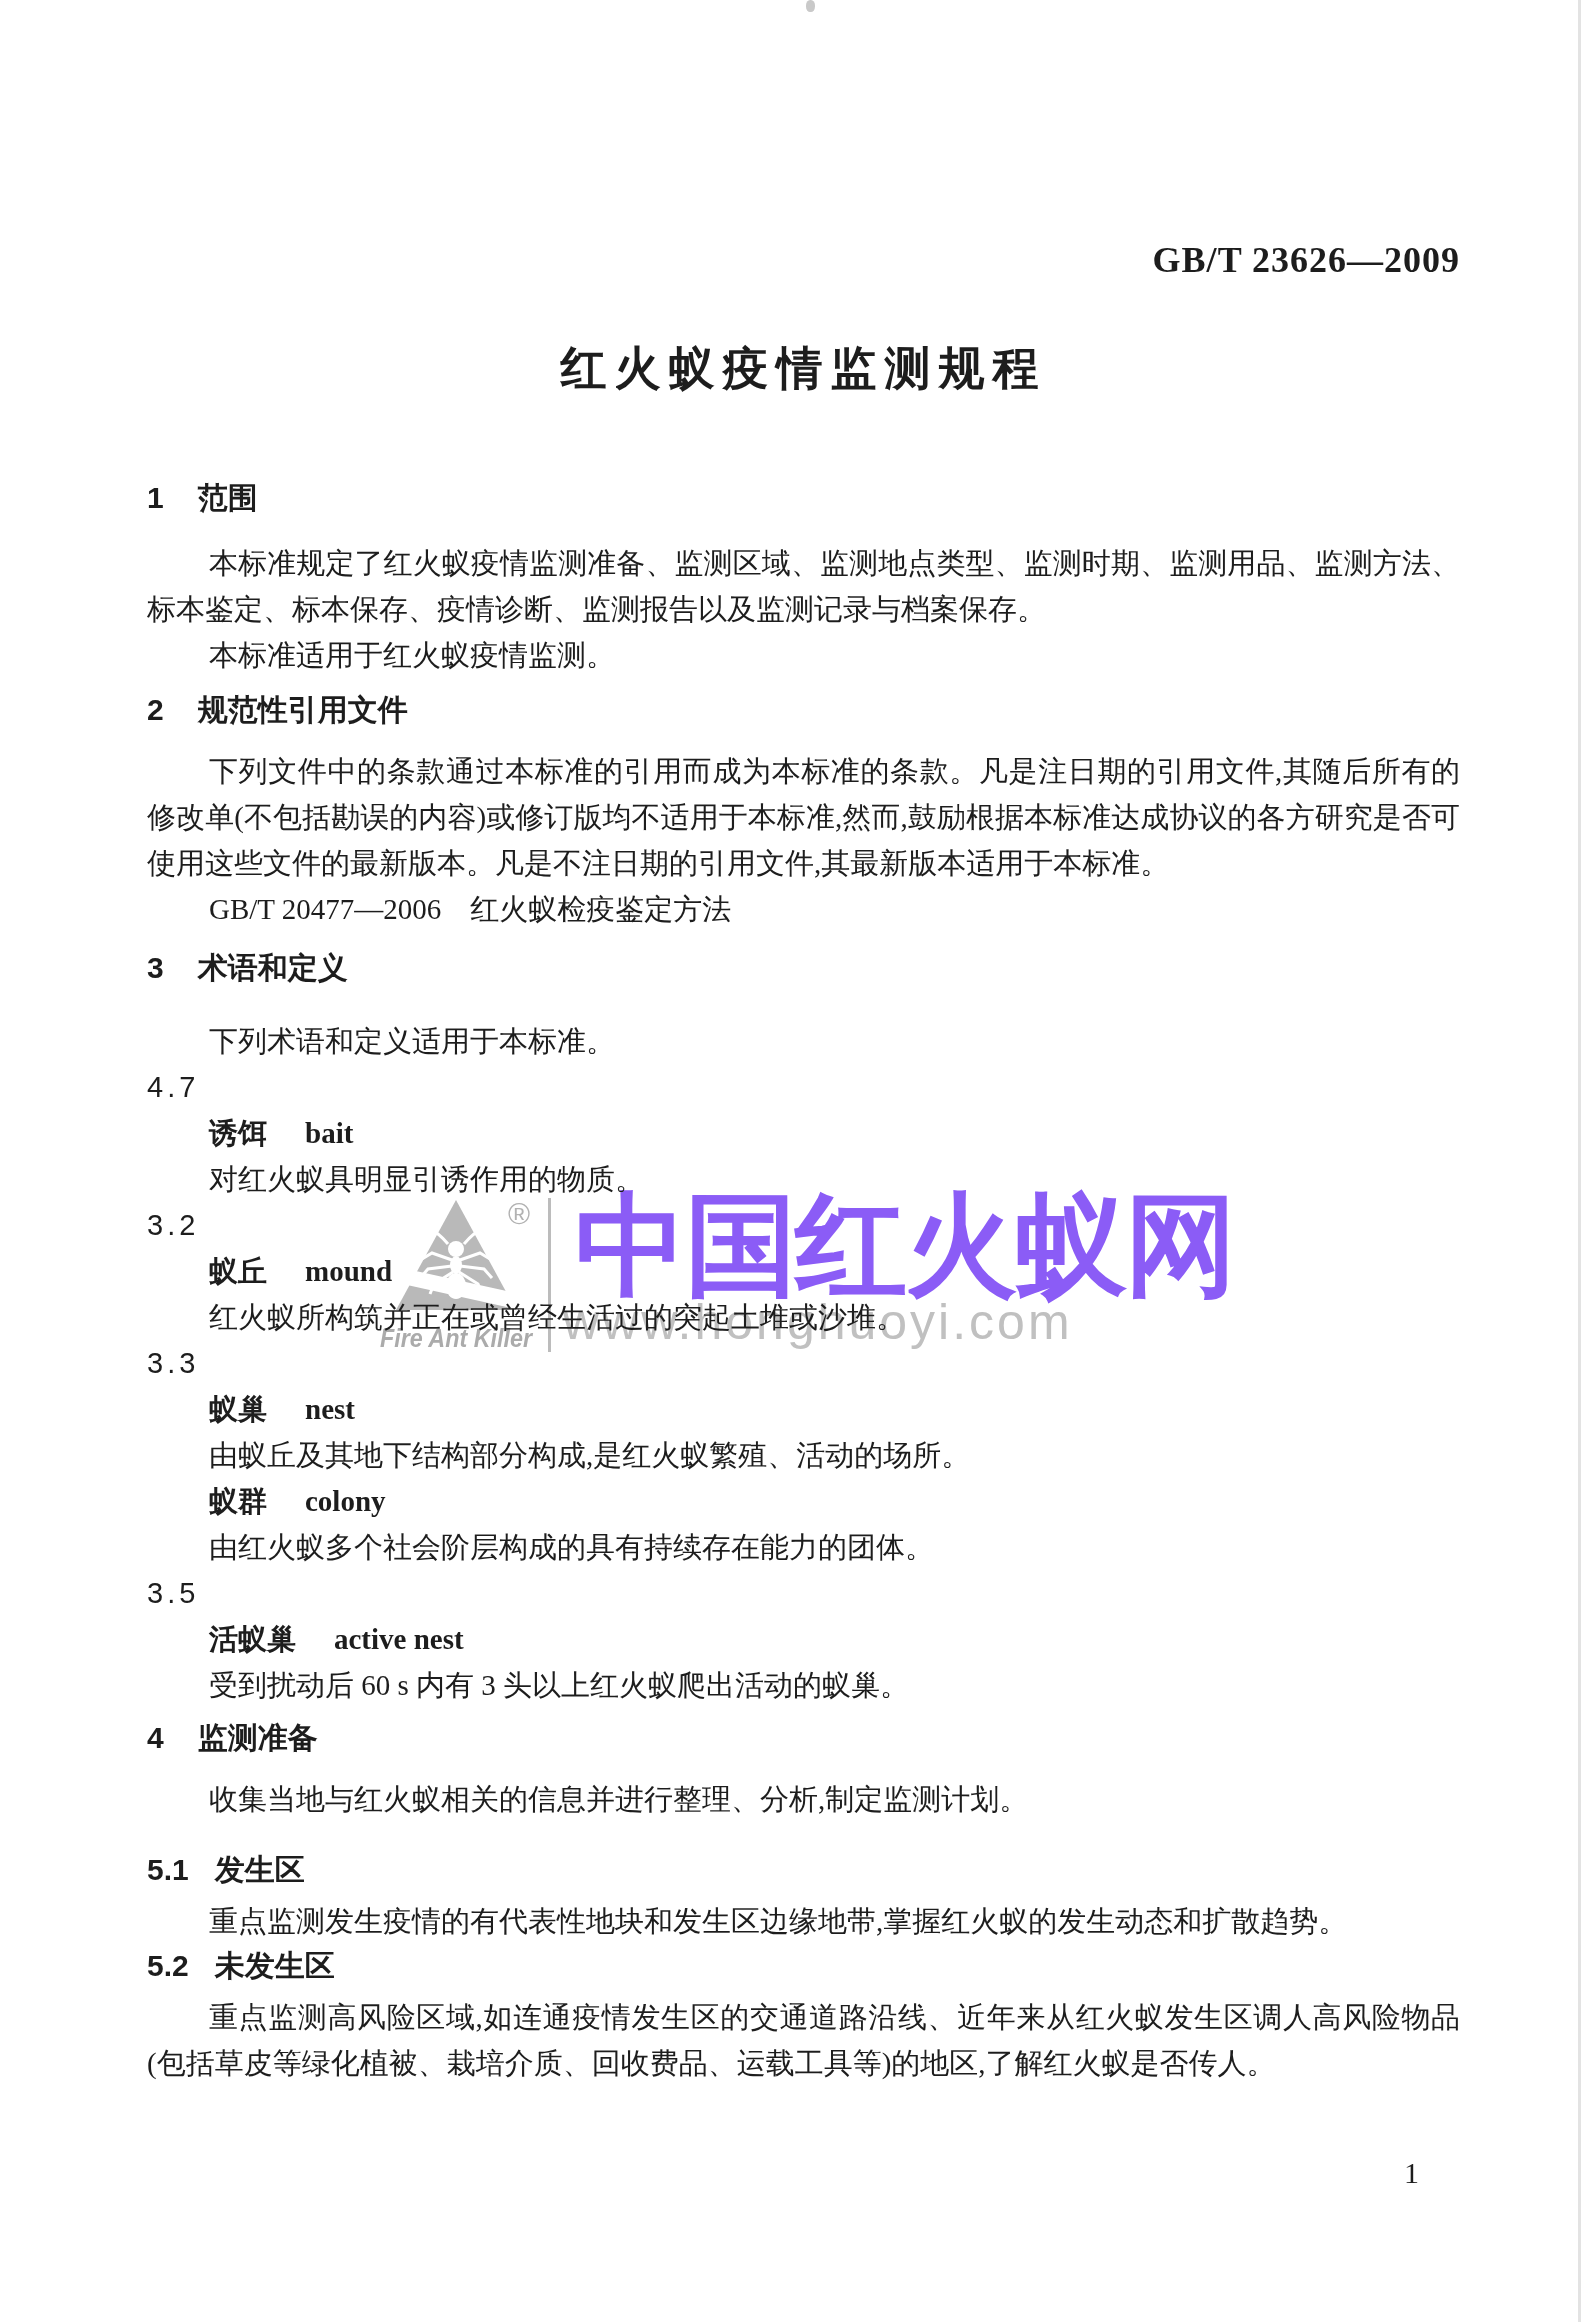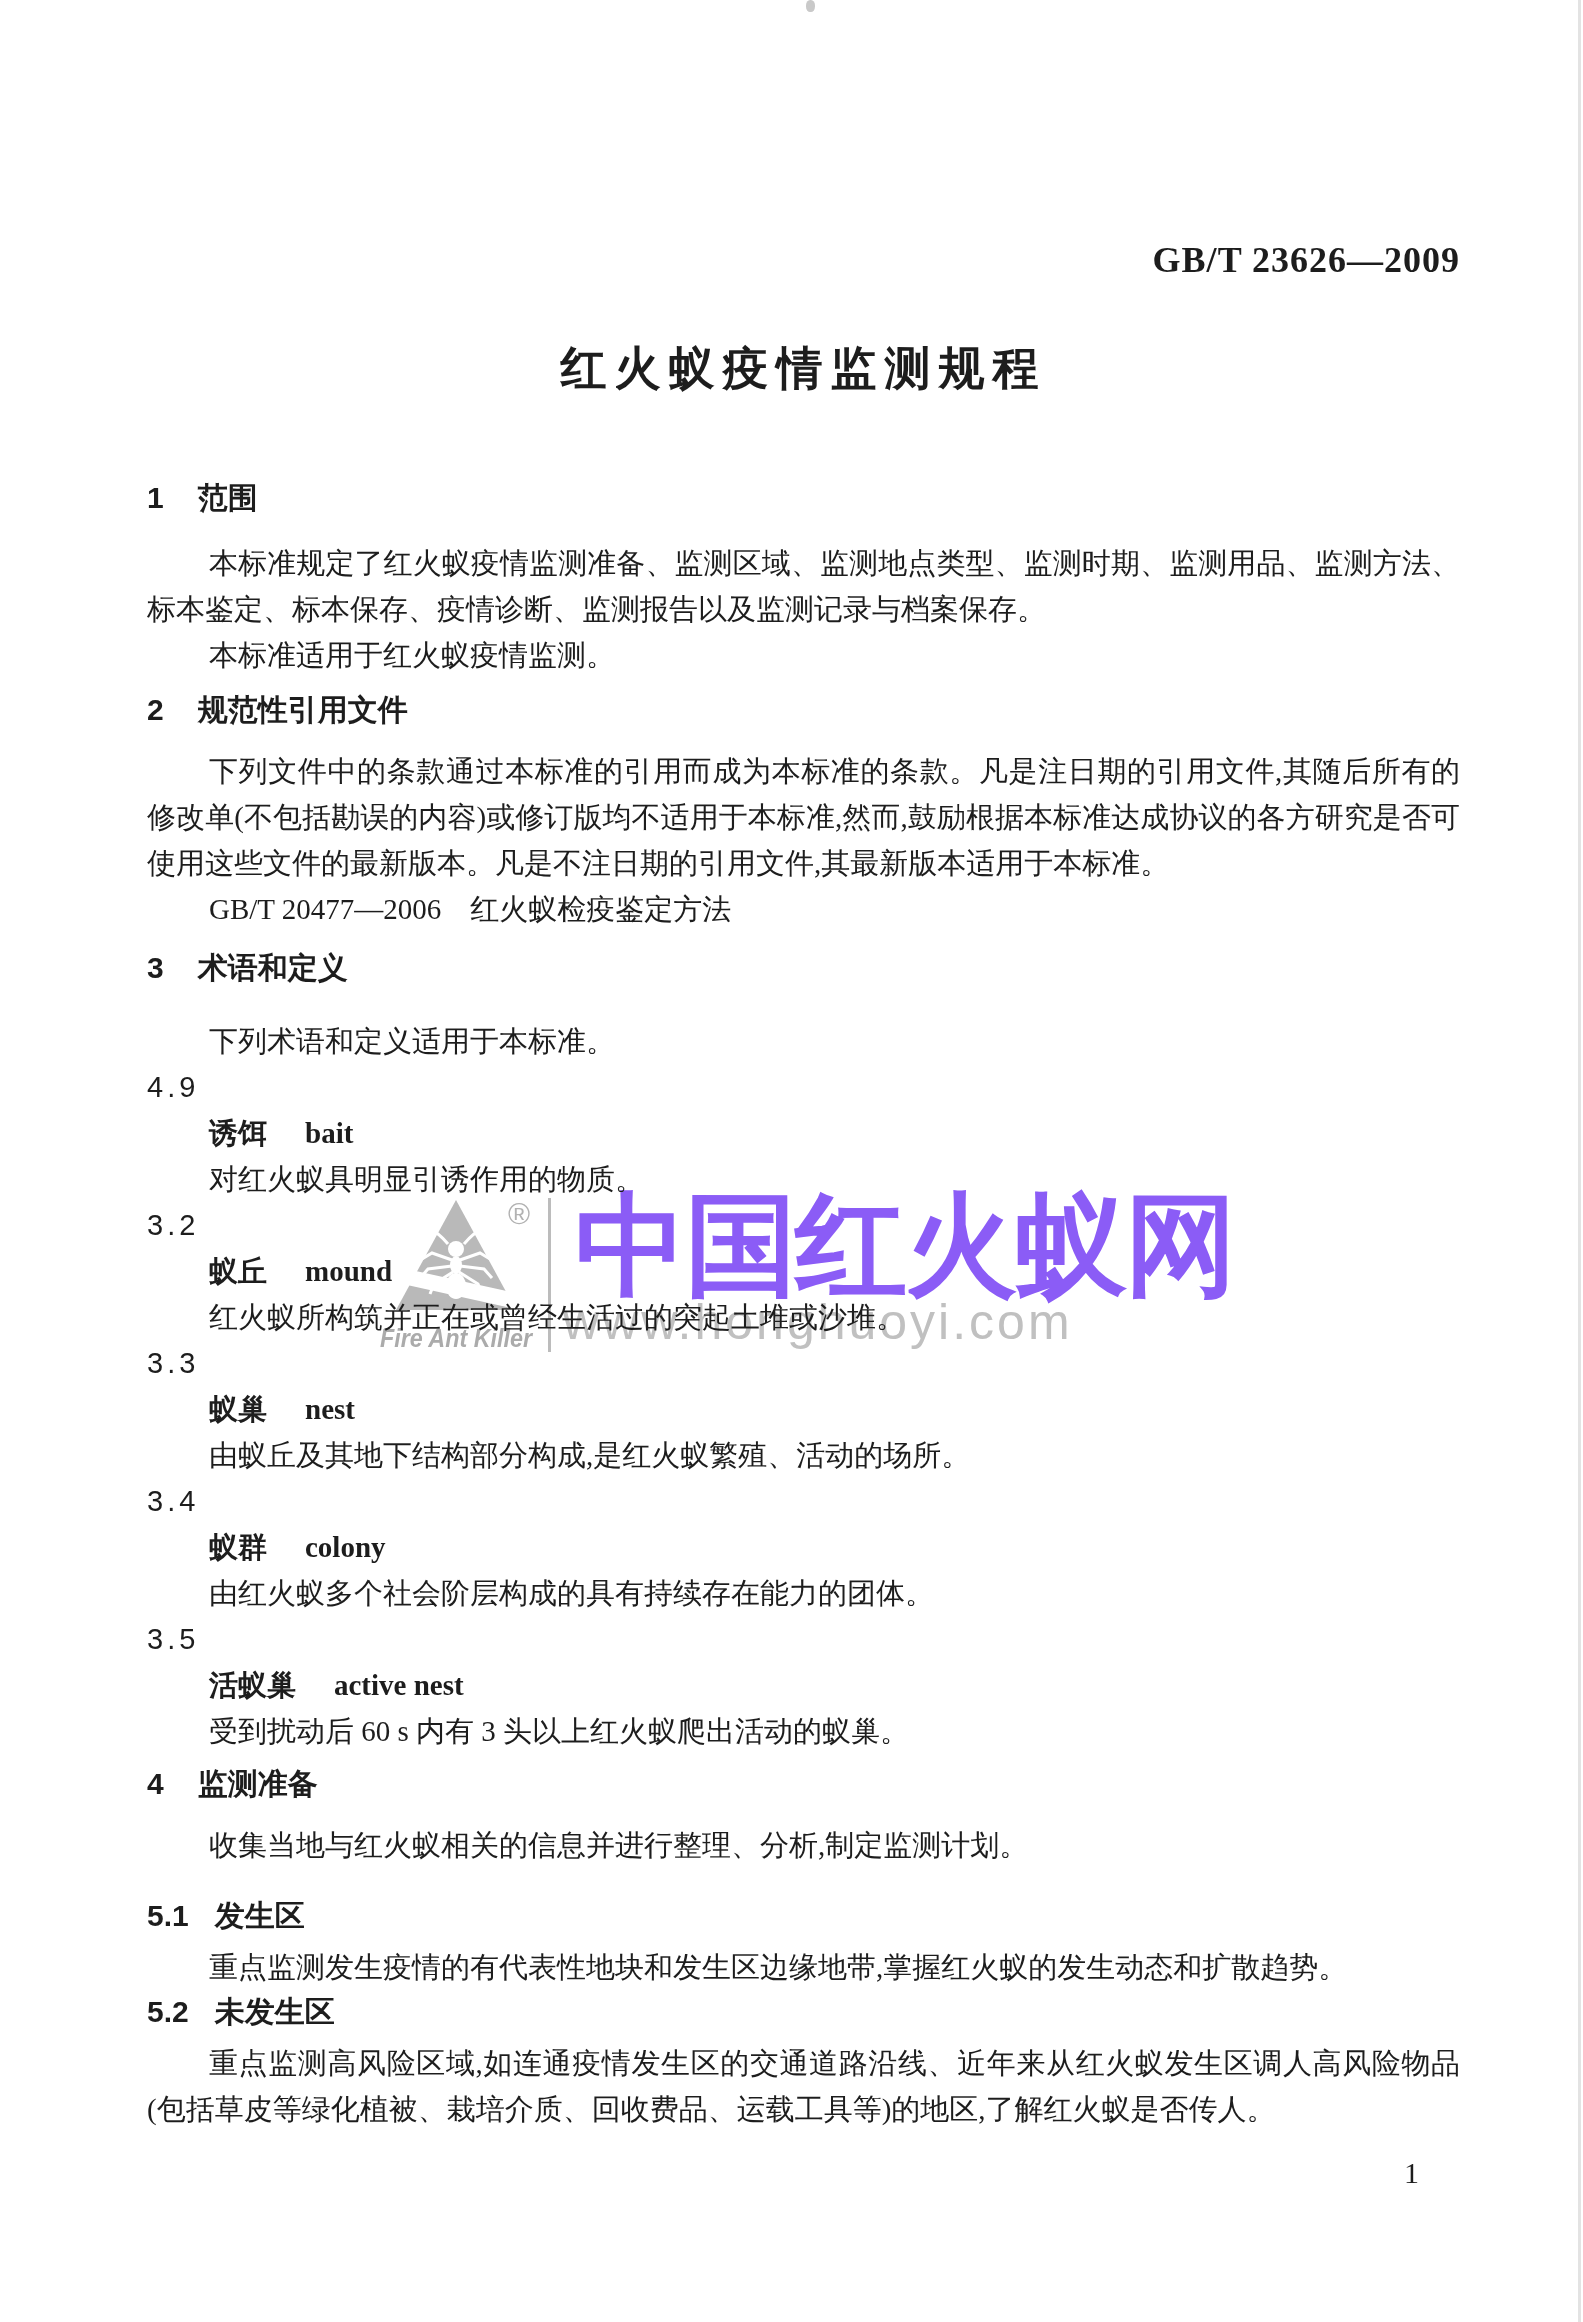--- a/index.html
+++ b/index.html
@@ -143,21 +143,21 @@
     <p class="para hang">GB/T 20477—2006　红火蚁检疫鉴定方法</p>
 
     <div class="clause-heading m-c3">
       <span class="c-num">3</span><span class="c-title">术语和定义</span>
     </div>
     <p class="para indent m-c3intro">下列术语和定义适用于本标准。</p>
 
     <div>
 
       <div>
-        <div class="term-num">4.9</div>
+        <div class="term-num">4.7</div>
         <div class="term-name">
           <span class="cn">诱饵</span><span class="en">bait</span>
         </div>
         <p class="para hang">对红火蚁具明显引诱作用的物质。</p>
       </div>
 
       <div>
         <div class="term-num">3.2</div>
         <div class="term-name">
           <span class="cn">蚁丘</span><span class="en">mound</span>
@@ -167,21 +167,20 @@
 
       <div>
         <div class="term-num">3.3</div>
         <div class="term-name">
           <span class="cn">蚁巢</span><span class="en">nest</span>
         </div>
         <p class="para hang">由蚁丘及其地下结构部分构成,是红火蚁繁殖、活动的场所。</p>
       </div>
 
       <div>
-        <div class="term-num">3.4</div>
         <div class="term-name">
           <span class="cn">蚁群</span><span class="en">colony</span>
         </div>
         <p class="para hang">由红火蚁多个社会阶层构成的具有持续存在能力的团体。</p>
       </div>
 
       <div>
         <div class="term-num">3.5</div>
         <div class="term-name">
           <span class="cn">活蚁巢</span><span class="en">active nest</span>

